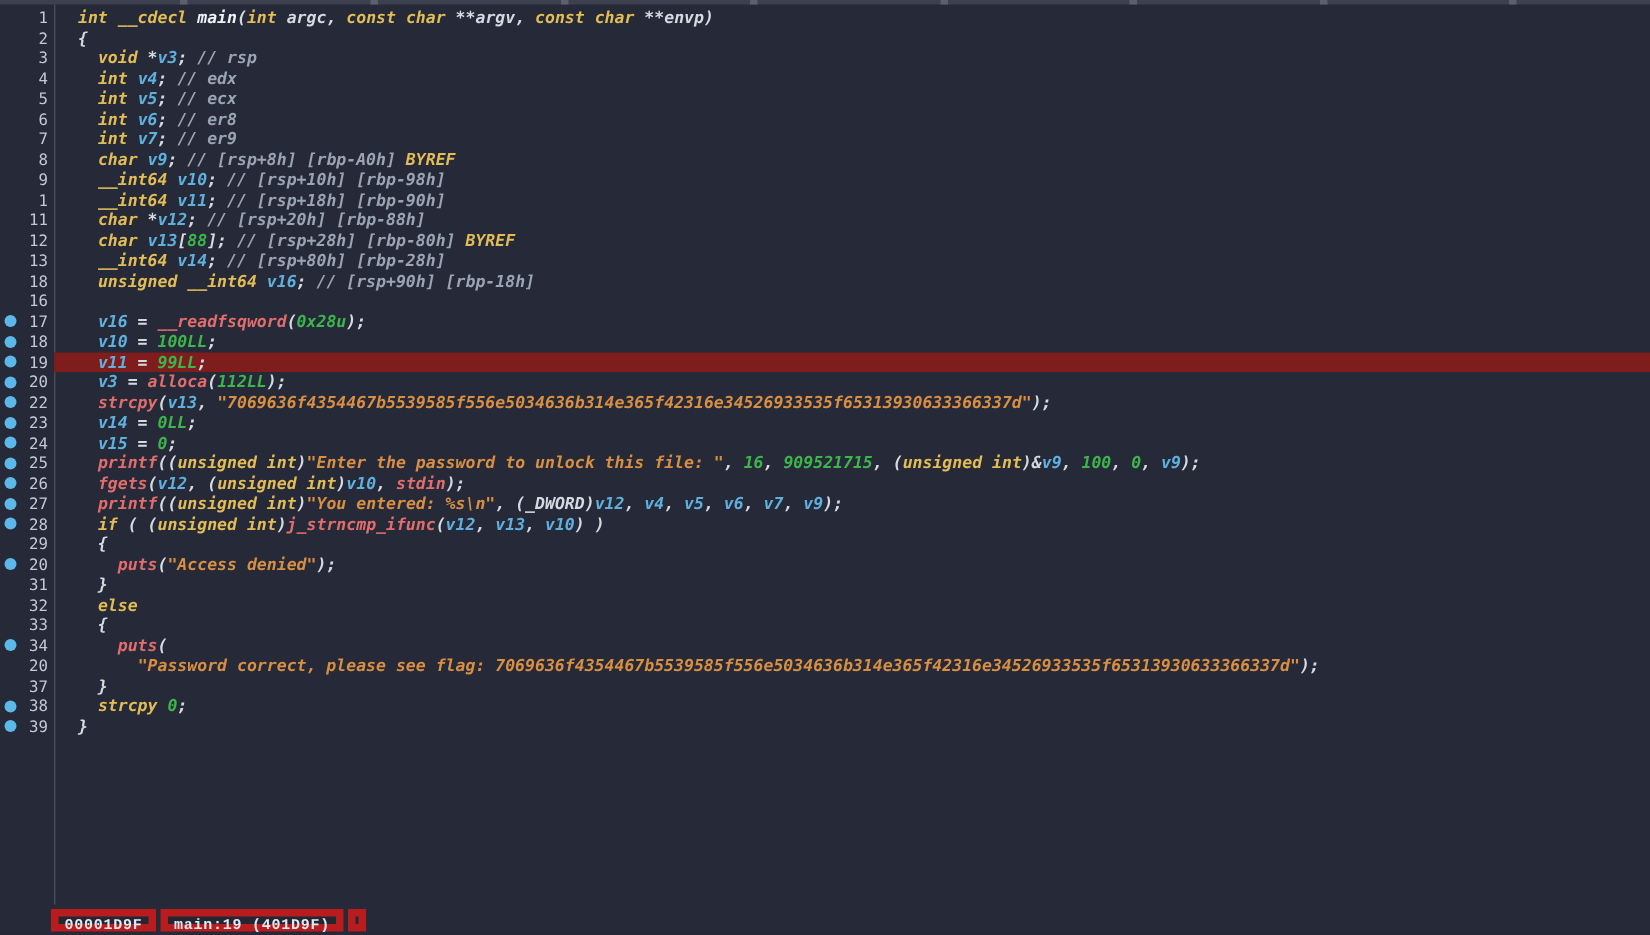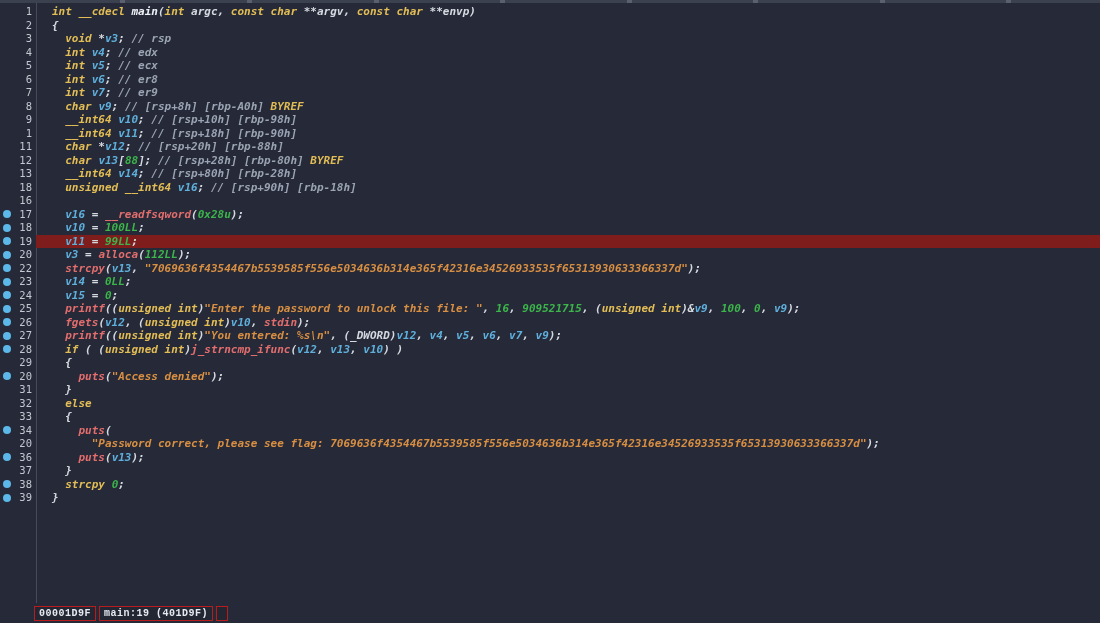--- a/index.html
+++ b/index.html
@@ -30,21 +30,21 @@
   .tk-var { color: #5fb0dc; }
   .tk-fn  { color: #e26d6d; }
   .tk-num { color: #3cb54a; }
   .tk-str { color: #d98f42; }
   .tk-cm  { color: #9ba4b2; font-weight: bold; }
   .tk-mn  { color: #eef1f6; font-weight: bold; }
 
   .status-bar { position: absolute; left: 0; right: 0; bottom: 0; height: 20px;
                 display: flex; align-items: center; padding-left: 34px; gap: 3px;
                 background: #252938; }
-  .status-box { border: 1px solid #b91c1c; color: #e6eaf0; background: #232734;
+  .status-box { border: 5px solid #b91c1c; color: #e6eaf0; background: #232734;
                 font-family: "Liberation Mono", monospace; font-size: 10px; font-weight: bold;
                 letter-spacing: 0.5px; height: 15px; line-height: 13px; padding: 0 4px; }
   .status-box.small { width: 12px; padding: 0; }
 </style>
 </head>
 <body>
 
 <div class="app">
 
   <div class="top-strip">
@@ -88,21 +88,20 @@
         <div class="row"><div class="gutter"><span class="bp-dot"></span><span class="lnum">26</span></div><div class="code"><span class="tk-pl">  </span><span class="tk-fn">fgets</span><span class="tk-pl">(</span><span class="tk-var">v12</span><span class="tk-pl">, (</span><span class="tk-kw">unsigned</span><span class="tk-pl"> </span><span class="tk-kw">int</span><span class="tk-pl">)</span><span class="tk-var">v10</span><span class="tk-pl">, </span><span class="tk-fn">stdin</span><span class="tk-pl">);</span></div></div>
         <div class="row"><div class="gutter"><span class="bp-dot"></span><span class="lnum">27</span></div><div class="code"><span class="tk-pl">  </span><span class="tk-fn">printf</span><span class="tk-pl">((</span><span class="tk-kw">unsigned</span><span class="tk-pl"> </span><span class="tk-kw">int</span><span class="tk-pl">)</span><span class="tk-str">"You entered: %s\n"</span><span class="tk-pl">, (_DWORD)</span><span class="tk-var">v12</span><span class="tk-pl">, </span><span class="tk-var">v4</span><span class="tk-pl">, </span><span class="tk-var">v5</span><span class="tk-pl">, </span><span class="tk-var">v6</span><span class="tk-pl">, </span><span class="tk-var">v7</span><span class="tk-pl">, </span><span class="tk-var">v9</span><span class="tk-pl">);</span></div></div>
         <div class="row"><div class="gutter"><span class="bp-dot"></span><span class="lnum">28</span></div><div class="code"><span class="tk-pl">  </span><span class="tk-kw">if</span><span class="tk-pl"> ( (</span><span class="tk-kw">unsigned</span><span class="tk-pl"> </span><span class="tk-kw">int</span><span class="tk-pl">)</span><span class="tk-fn">j_strncmp_ifunc</span><span class="tk-pl">(</span><span class="tk-var">v12</span><span class="tk-pl">, </span><span class="tk-var">v13</span><span class="tk-pl">, </span><span class="tk-var">v10</span><span class="tk-pl">) )</span></div></div>
         <div class="row"><div class="gutter"><span class="lnum">29</span></div><div class="code"><span class="tk-pl">  {</span></div></div>
         <div class="row"><div class="gutter"><span class="bp-dot"></span><span class="lnum">20</span></div><div class="code"><span class="tk-pl">    </span><span class="tk-fn">puts</span><span class="tk-pl">(</span><span class="tk-str">"Access denied"</span><span class="tk-pl">);</span></div></div>
         <div class="row"><div class="gutter"><span class="lnum">31</span></div><div class="code"><span class="tk-pl">  }</span></div></div>
         <div class="row"><div class="gutter"><span class="lnum">32</span></div><div class="code"><span class="tk-pl">  </span><span class="tk-kw">else</span></div></div>
         <div class="row"><div class="gutter"><span class="lnum">33</span></div><div class="code"><span class="tk-pl">  {</span></div></div>
         <div class="row"><div class="gutter"><span class="bp-dot"></span><span class="lnum">34</span></div><div class="code"><span class="tk-pl">    </span><span class="tk-fn">puts</span><span class="tk-pl">(</span></div></div>
         <div class="row"><div class="gutter"><span class="lnum">20</span></div><div class="code"><span class="tk-pl">      </span><span class="tk-str">"Password correct, please see flag: 7069636f4354467b5539585f556e5034636b314e365f42316e34526933535f65313930633366337d"</span><span class="tk-pl">);</span></div></div>
-        <div class="row"><div class="gutter"><span class="bp-dot"></span><span class="lnum">36</span></div><div class="code"><span class="tk-pl">    </span><span class="tk-fn">puts</span><span class="tk-pl">(</span><span class="tk-var">v13</span><span class="tk-pl">);</span></div></div>
         <div class="row"><div class="gutter"><span class="lnum">37</span></div><div class="code"><span class="tk-pl">  }</span></div></div>
         <div class="row"><div class="gutter"><span class="bp-dot"></span><span class="lnum">38</span></div><div class="code"><span class="tk-pl">  </span><span class="tk-kw">strcpy</span><span class="tk-pl"> </span><span class="tk-num">0</span><span class="tk-pl">;</span></div></div>
         <div class="row"><div class="gutter"><span class="bp-dot"></span><span class="lnum">39</span></div><div class="code"><span class="tk-pl">}</span></div></div>
       </div>
   </div>
 
   <div class="status-bar">
     <div class="status-box">
       <span>00001D9F</span>
     </div>

